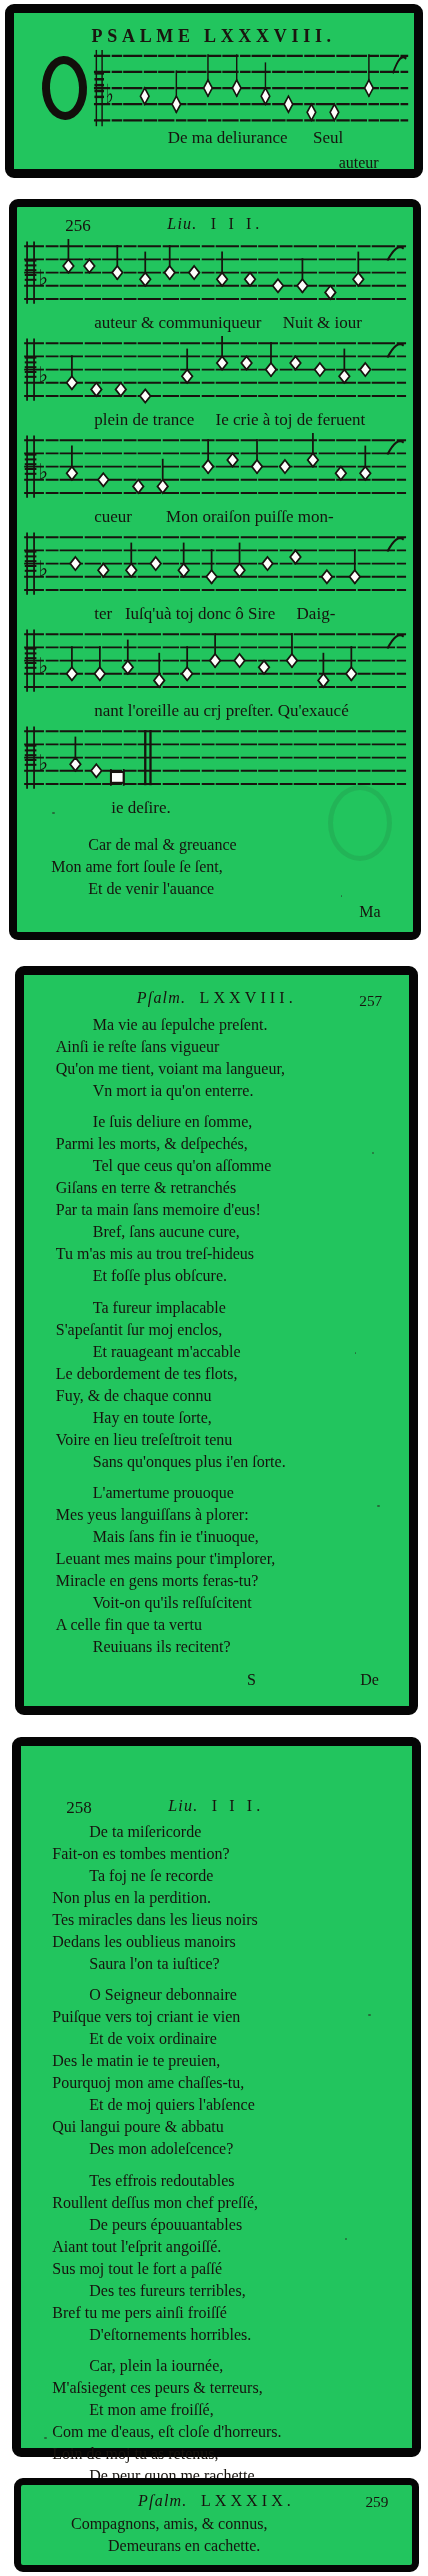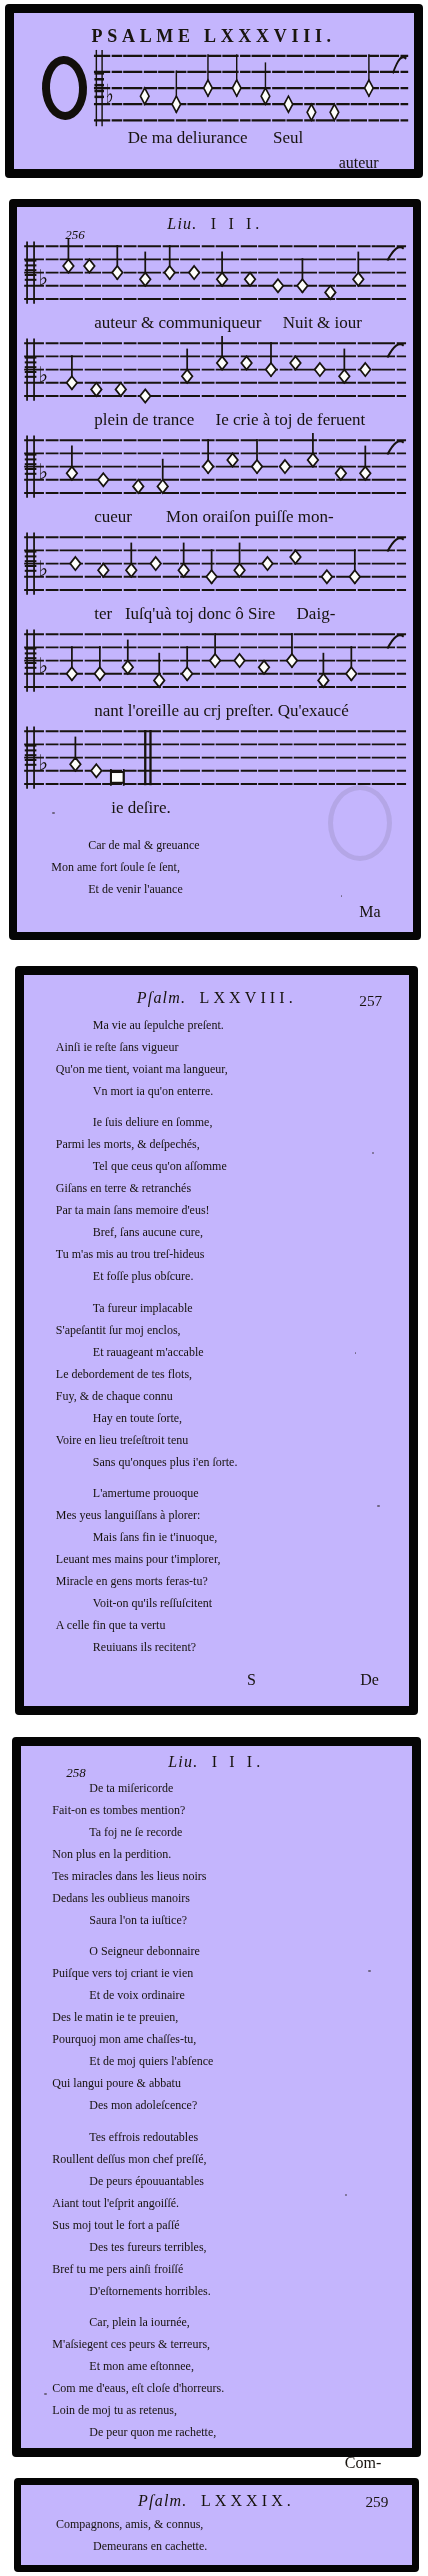--- a/index.html
+++ b/index.html
@@ -3,52 +3,52 @@
 <meta charset="utf-8">
 <style>
   html,body{margin:0;padding:0;background:#ffffff;}
   #page{
     position:relative;width:429px;height:2576px;margin:0 auto;
     background:#ffffff;overflow:hidden;
     font-family:"Liberation Serif","DejaVu Serif",serif;
     color:#17130e;
   }
   .panel{
-    position:absolute;background:#c4b5fd;border:8.8px solid #050505;
-    box-sizing:border-box;border-radius:4px;
+    position:absolute;background:#22c55e;border:8.8px solid #050505;
+    box-sizing:border-box;border-radius:9px;
   }
   .inner{position:relative;width:100%;height:100%;box-sizing:border-box;}
   
   .big-title{
     text-align:center;font-size:18px;letter-spacing:4.7px;font-weight:bold;
     padding-top:13px;color:#1a150f;
   }
   .head-row{position:relative;height:31px;}
-  .pageno-left{position:absolute;left:42px;top:19px;font-size:13px;font-style:italic;}
+  .pageno-left{position:absolute;left:42px;top:8px;font-size:17px;}
   .pageno-right{position:absolute;right:23.6px;top:11.8px;font-size:15.3px;}
   .book-head{
     position:absolute;left:0;right:0;top:7px;text-align:center;
     font-style:italic;font-size:16px;letter-spacing:1.2px;
   }
   .book-head .numerals{font-style:normal;letter-spacing:4.1px;margin-left:8.2px;}
   
   .music-row{display:flex;align-items:flex-start;padding:0 4.7px;}
   .staff{display:block;width:100%;height:72px;}
   .staff.narrow{width:318px;height:88px;}
   .initial-o{
     width:45px;height:64px;border:8.2px solid #120f0b;border-radius:50%;
     margin:9.4px 5.9px 0 23.6px;transform:rotate(-2deg);flex:0 0 auto;
     box-sizing:border-box;
   }
   .lyric{
     font-size:17px;white-space:pre;padding-left:71px;height:25px;
     line-height:23.6px;overflow:hidden;
   }
   
-  .verse{padding-left:28px;font-size:12px;}
+  .verse{padding-left:28px;font-size:16px;}
   .verse .line{line-height:22px;white-space:pre;}
   .verse .ind1{padding-left:37px;}
   .verse .ind2{padding-left:53px;}
   .verse .gap{margin-top:9.4px;}
   .catch-row{position:relative;height:27px;}
   .catchword{position:absolute;right:27px;top:2.4px;font-size:16px;}
   .signature{position:absolute;left:58%;top:2.4px;font-size:16px;}
   
   .ghost-ring{
     position:absolute;border:5.3px solid rgba(40,35,30,0.10);border-radius:50%;
@@ -89,21 +89,21 @@
             <line x1="360" y1="21" x2="360" y2="79" stroke="#17130e" stroke-width="3"></line>
             <polygon points="360,56 369,67 360,78 351,67" fill="#fdfdfb" stroke="#17130e" stroke-width="3"></polygon>
             <polygon points="408,67 417,78 408,89 399,78" fill="#fdfdfb" stroke="#17130e" stroke-width="3"></polygon>
             <polygon points="456,78 465,89 456,100 447,89" fill="#fdfdfb" stroke="#17130e" stroke-width="3"></polygon>
             <polygon points="504,78 513,89 504,100 495,89" fill="#fdfdfb" stroke="#17130e" stroke-width="3"></polygon>
             <line x1="576" y1="10" x2="576" y2="68" stroke="#17130e" stroke-width="3"></line>
             <polygon points="576,45 585,56 576,67 567,56" fill="#fdfdfb" stroke="#17130e" stroke-width="3"></polygon>
             <path d="M 626 36 Q 642 6 654 16" stroke="#17130e" stroke-width="3.5" fill="none"></path>
           </svg>
       </div>
-      <div class="lyric" style="padding-left:114px;margin-top:-8.2px;">De ma deliurance      Seul</div>
+      <div class="lyric" style="padding-left:114px;margin-top:-8.2px;margin-left:40px;">De ma deliurance      Seul</div>
       <div class="catch-row" style="height:23.6px;padding-left:46px;">
         <span class="catchword" style="right:35px;">auteur</span>
       </div>
     </div>
   </div>
 
   <div class="panel" style="left:9.4px;top:199px;width:412px;height:741px;border-width:8.2px;">
     <div class="inner" style="padding:1.2px 5.9px;">
       <div class="head-row">
         <span class="pageno-left">256</span>
@@ -377,21 +377,21 @@
         <span class="catchword">De</span>
       </div>
       <div class="speck" style="right:35px;top:177px;width:2.4px;height:2.4px;"></div>
       <div class="speck" style="right:53px;top:377px;width:1.8px;height:1.8px;"></div>
       <div class="speck" style="right:29.5px;top:530px;width:2.4px;height:2.4px;"></div>
     </div>
   </div>
 
   <div class="panel" style="left:11.8px;top:1737px;width:409px;height:720px;border-width:9.4px;">
     <div class="inner" style="padding:0 3.5px;">
-      <div class="head-row" style="height:31px;">
+      <div class="head-row" style="height:31px;margin-top:44px;">
         <span class="pageno-left">258</span>
         <span class="book-head">
           <span>Liu.</span>
           <span class="numerals">I I I.</span>
         </span>
       </div>
       <div class="verse">
           <div class="line ind1">De ta miſericorde</div>
           <div class="line">Fait-on es tombes mention?</div>
           <div class="line ind1">Ta foj ne ſe recorde</div>
@@ -410,21 +410,21 @@
           <div class="line ind1 gap">Tes effrois redoutables</div>
           <div class="line">Roullent deſſus mon chef preſſé,</div>
           <div class="line ind1">De peurs épouuantables</div>
           <div class="line">Aiant tout l'eſprit angoiſſé.</div>
           <div class="line">Sus moj tout le fort a paſſé</div>
           <div class="line ind1">Des tes fureurs terribles,</div>
           <div class="line">Bref tu me pers ainſi froiſſé</div>
           <div class="line ind1">D'eſtornements horribles.</div>
           <div class="line ind1 gap">Car, plein la iournée,</div>
           <div class="line">M'aſsiegent ces peurs &amp; terreurs,</div>
-          <div class="line ind1">Et mon ame eſtonnee,</div>
+          <div class="line ind1">Et mon ame froiſſé,</div>
           <div class="line">Com me d'eaus, eſt cloſe d'horreurs.</div>
           <div class="line">Loin de moj tu as retenus,</div>
           <div class="line ind1">De peur quon me rachette,</div>
         </div>
       <div class="catch-row" style="margin-top:8.2px;">
         <span class="catchword">Com-</span>
       </div>
       <div class="speck" style="right:41px;top:224px;width:2.4px;height:2.4px;"></div>
       <div class="speck" style="right:65px;top:448px;width:1.8px;height:1.8px;"></div>
       <div class="speck" style="left:23.6px;bottom:53px;width:2.4px;height:2.4px;"></div>
@@ -433,21 +433,21 @@
 
   <div class="panel" style="left:14px;top:2478px;width:405px;height:94px;border-width:7px;">
     <div class="inner">
       <div class="head-row" style="height:28px;">
         <span class="book-head" style="top:7px;">
           <span style="font-style:italic;">Pſalm.</span>
           <span class="numerals" style="font-style:normal;">LXXXIX.</span>
         </span>
         <span class="pageno-right" style="top:8.2px;">259</span>
       </div>
-      <div class="verse" style="padding-left:35px;">
+      <div class="verse" style="padding-left:50px;">
           <div class="line">Compagnons, amis, &amp; connus,</div>
           <div class="line ind1">Demeurans en cachette.</div>
         </div>
     </div>
   </div>
 
 </div>
 
 
 </body></html>

